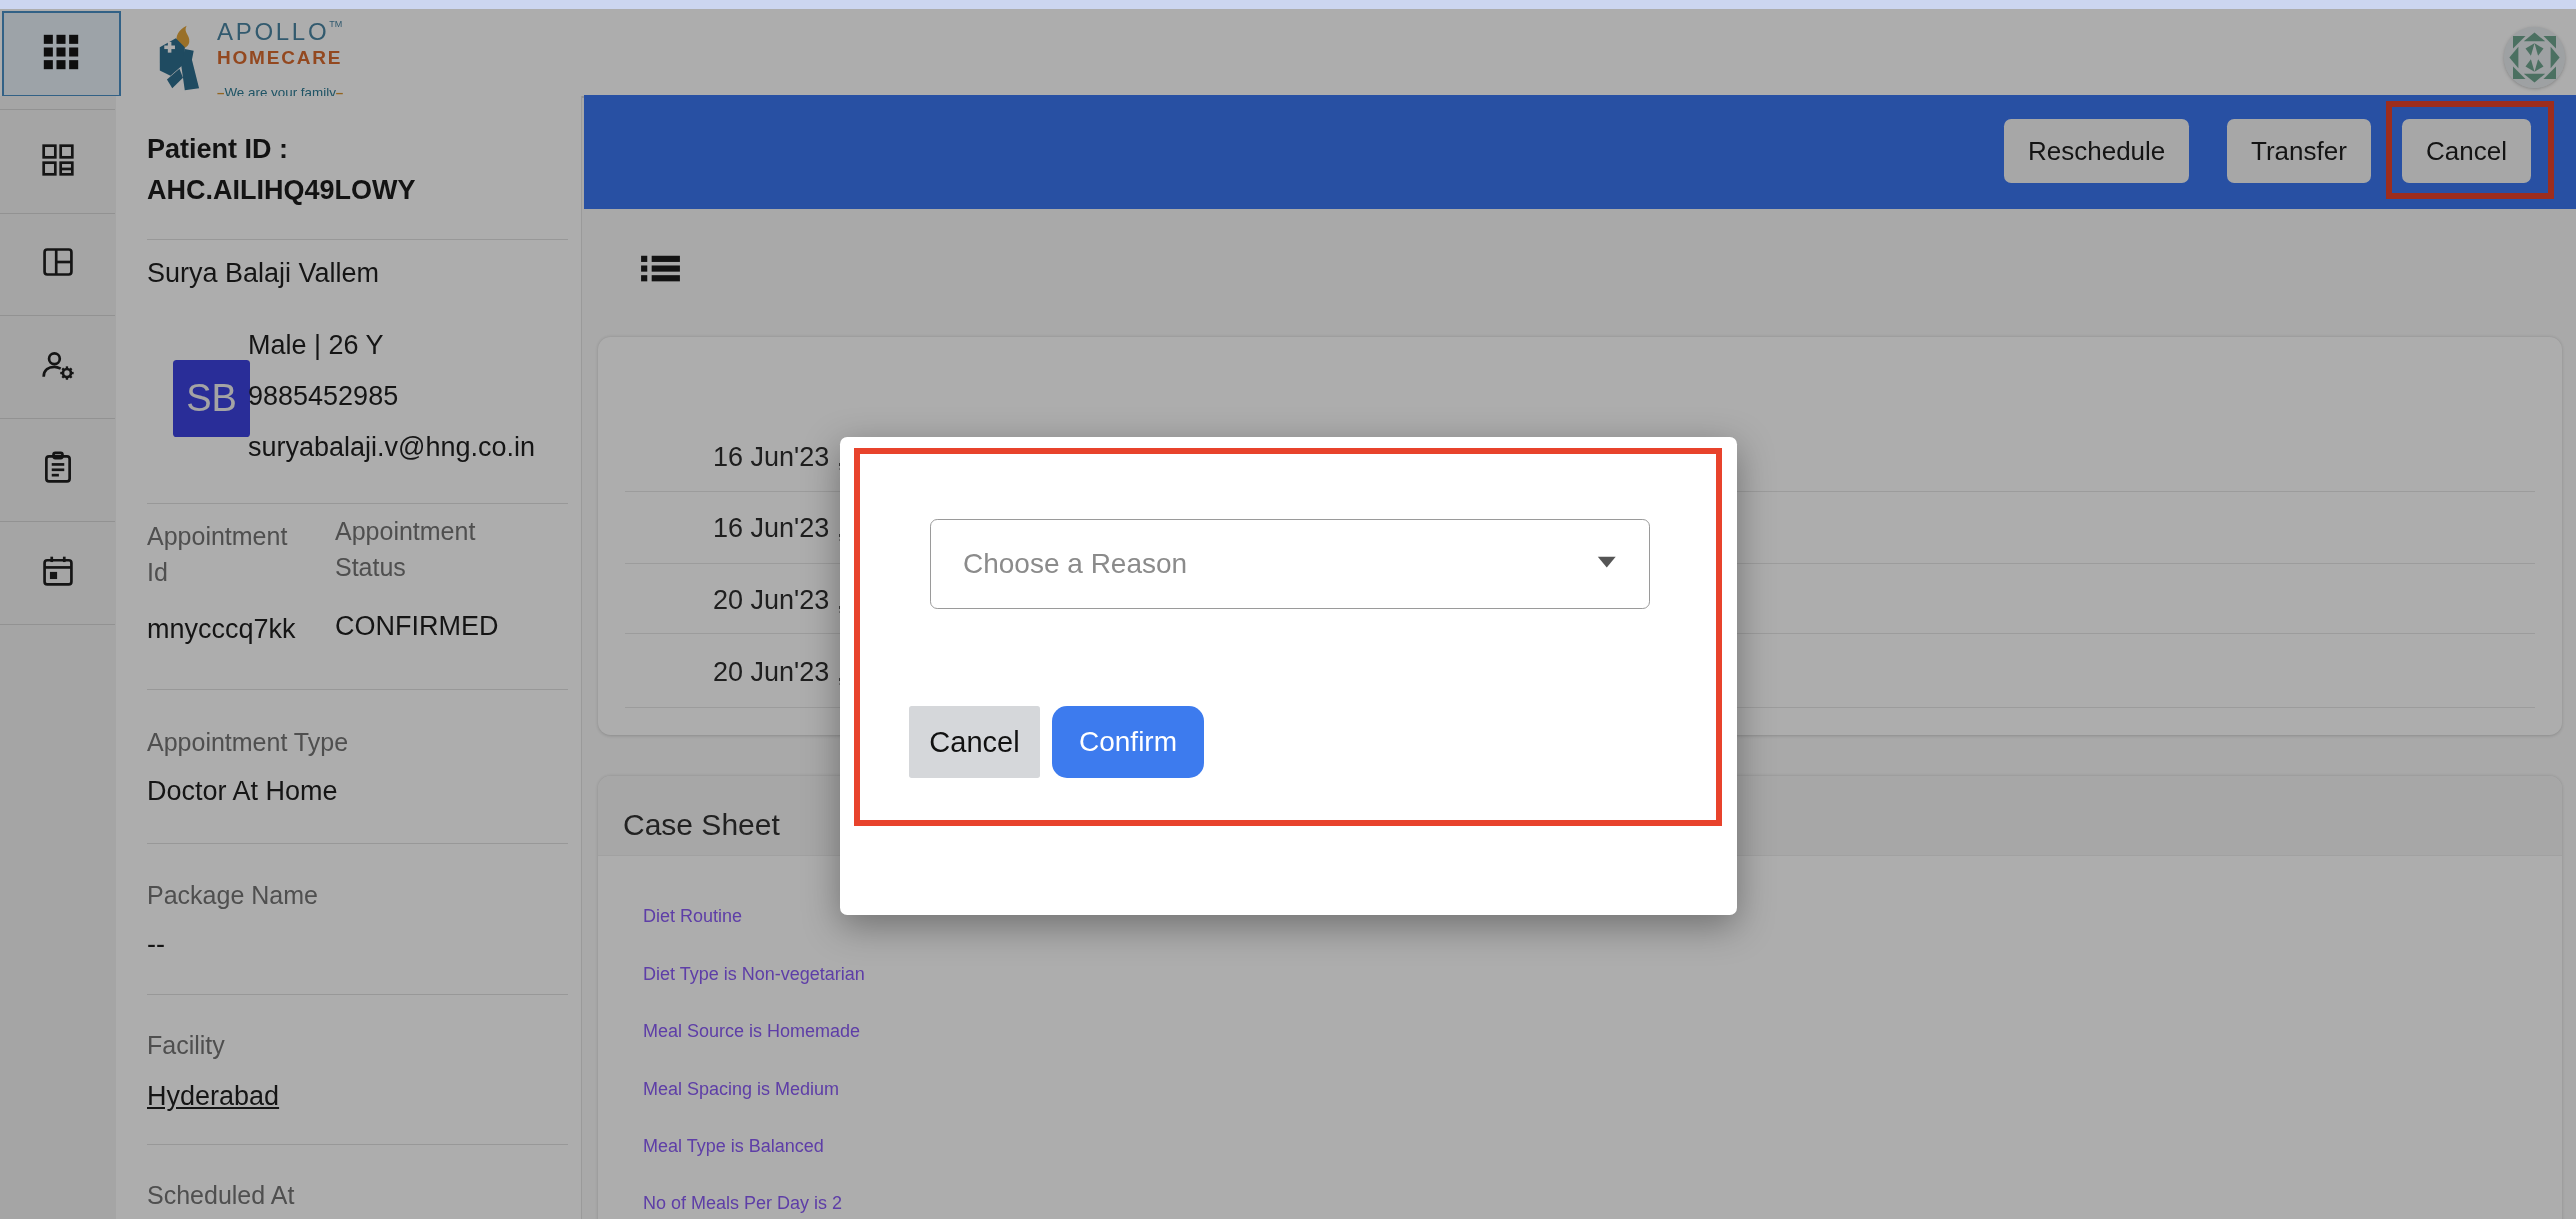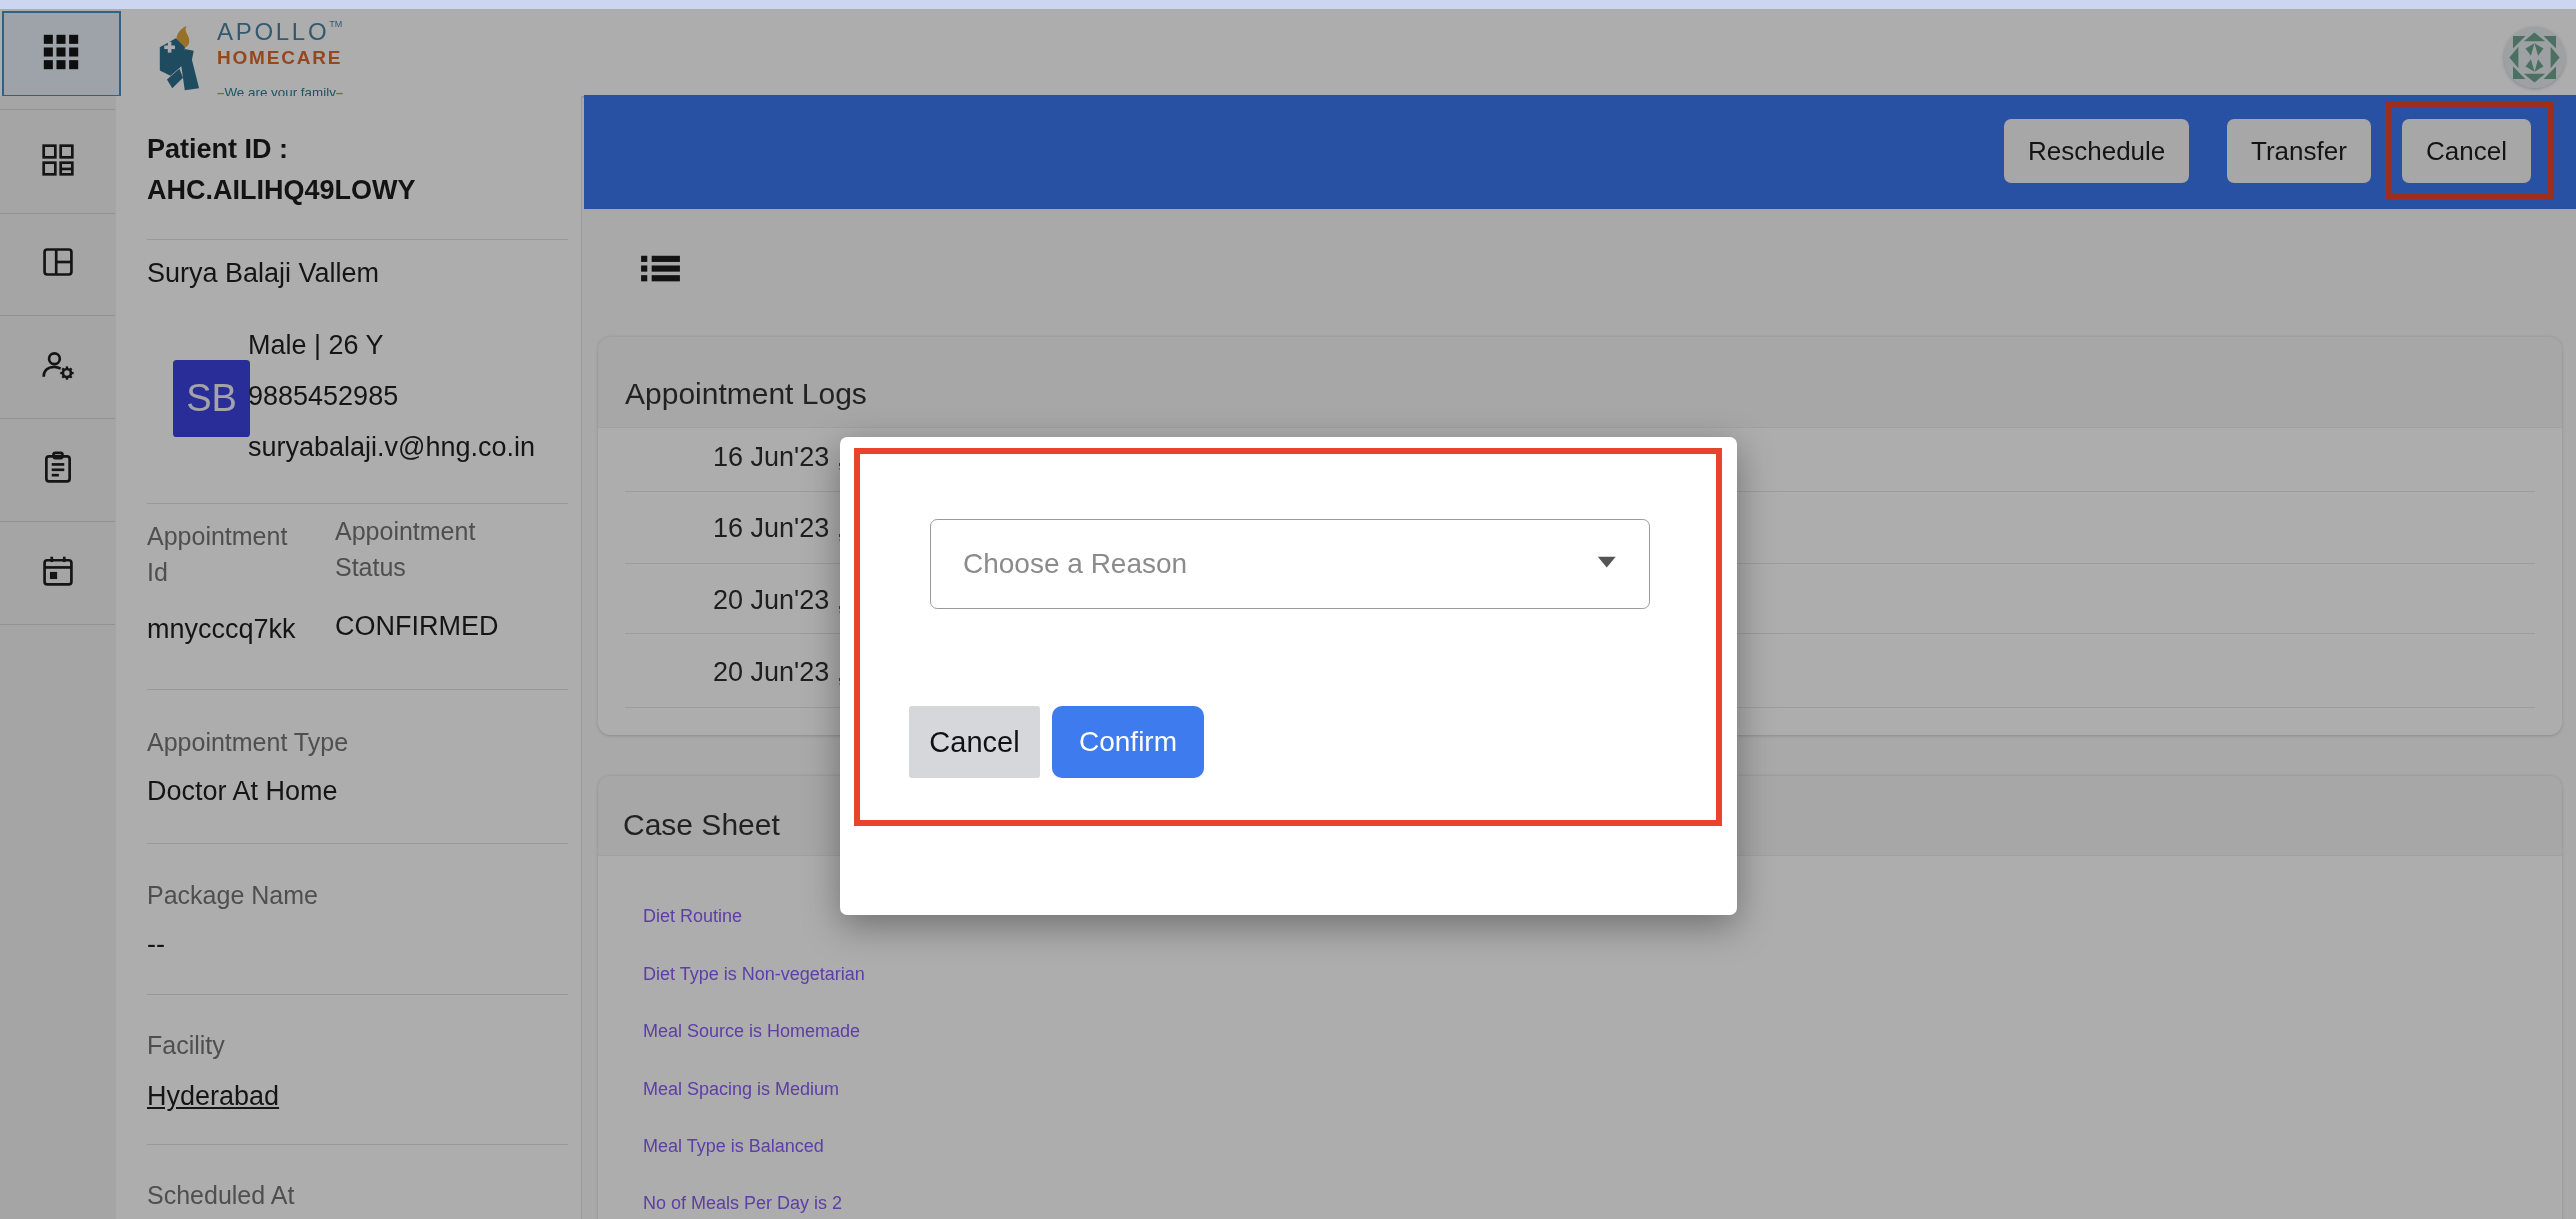--- a/index.html
+++ b/index.html
@@ -60,21 +60,21 @@
   .modal{left:840px;top:437px;width:897px;height:478px;background:#ffffff;border-radius:7.2px;z-index:50;
          box-shadow:0 10.7px 36px rgba(0,0,0,.35);}
   .modal-red{position:absolute;left:14.3px;top:10.7px;width:868px;height:378px;border:6.3px solid #e8432c;
              box-sizing:border-box;}
   .reason-select{position:absolute;left:90px;top:82px;width:720px;height:90px;border:1.8px solid #9a9a9a;
                  border-radius:7.2px;box-sizing:border-box;background:#fff;cursor:pointer;
                  display:flex;align-items:center;justify-content:space-between;padding:0 32px;}
   .reason-ph{font-size:28px;color:#8b8b8b;}
   .m-btn{position:absolute;top:269px;height:72px;border:none;font-family:inherit;cursor:pointer;}
   .m-cancel{left:69px;width:131px;background:#d5d7da;border-radius:2.7px;font-size:29px;color:#111111;}
-  .m-confirm{left:212px;width:152px;background:#3d7bee;border-radius:10px;font-size:28px;color:#ffffff;}
+  .m-confirm{left:212px;width:152px;background:#3d7bee;border-radius:15px;font-size:28px;color:#ffffff;}
 </style>
 </head>
 <body>
 
 <div class="stage">
 
   <div class="abs topbar">
     <div class="abs apps-btn">
       <span>
         <svg width="38" height="38" viewBox="0 0 42 42">
@@ -261,23 +261,20 @@
           <rect x="0" y="13" width="7" height="7"></rect>
             <rect x="12" y="13" width="32" height="7"></rect>
           <rect x="0" y="24" width="7" height="7"></rect>
             <rect x="12" y="24" width="32" height="7"></rect>
         </g>
       </svg>
     </span>
   </button>
 
   <div class="card" style="top:337px;height:398px">
-    <div class="card-head" style="position:absolute;left:0;top:0;right:0;height:90px">
-      <div class="card-title" style="position:absolute;left:27px;top:40px">Appointment Logs</div>
-    </div>
     <div class="log-row" style="top:105px">16 Jun'23 , 5</div>
     <div class="log-div" style="top:154px"></div>
     <div class="log-row" style="top:176px">16 Jun'23 , 5</div>
     <div class="log-div" style="top:226px"></div>
     <div class="log-row" style="top:248px">20 Jun'23 , 4</div>
     <div class="log-div" style="top:296px"></div>
     <div class="log-row" style="top:320px">20 Jun'23 , 4</div>
     <div class="log-div" style="top:370px"></div>
   </div>
 

